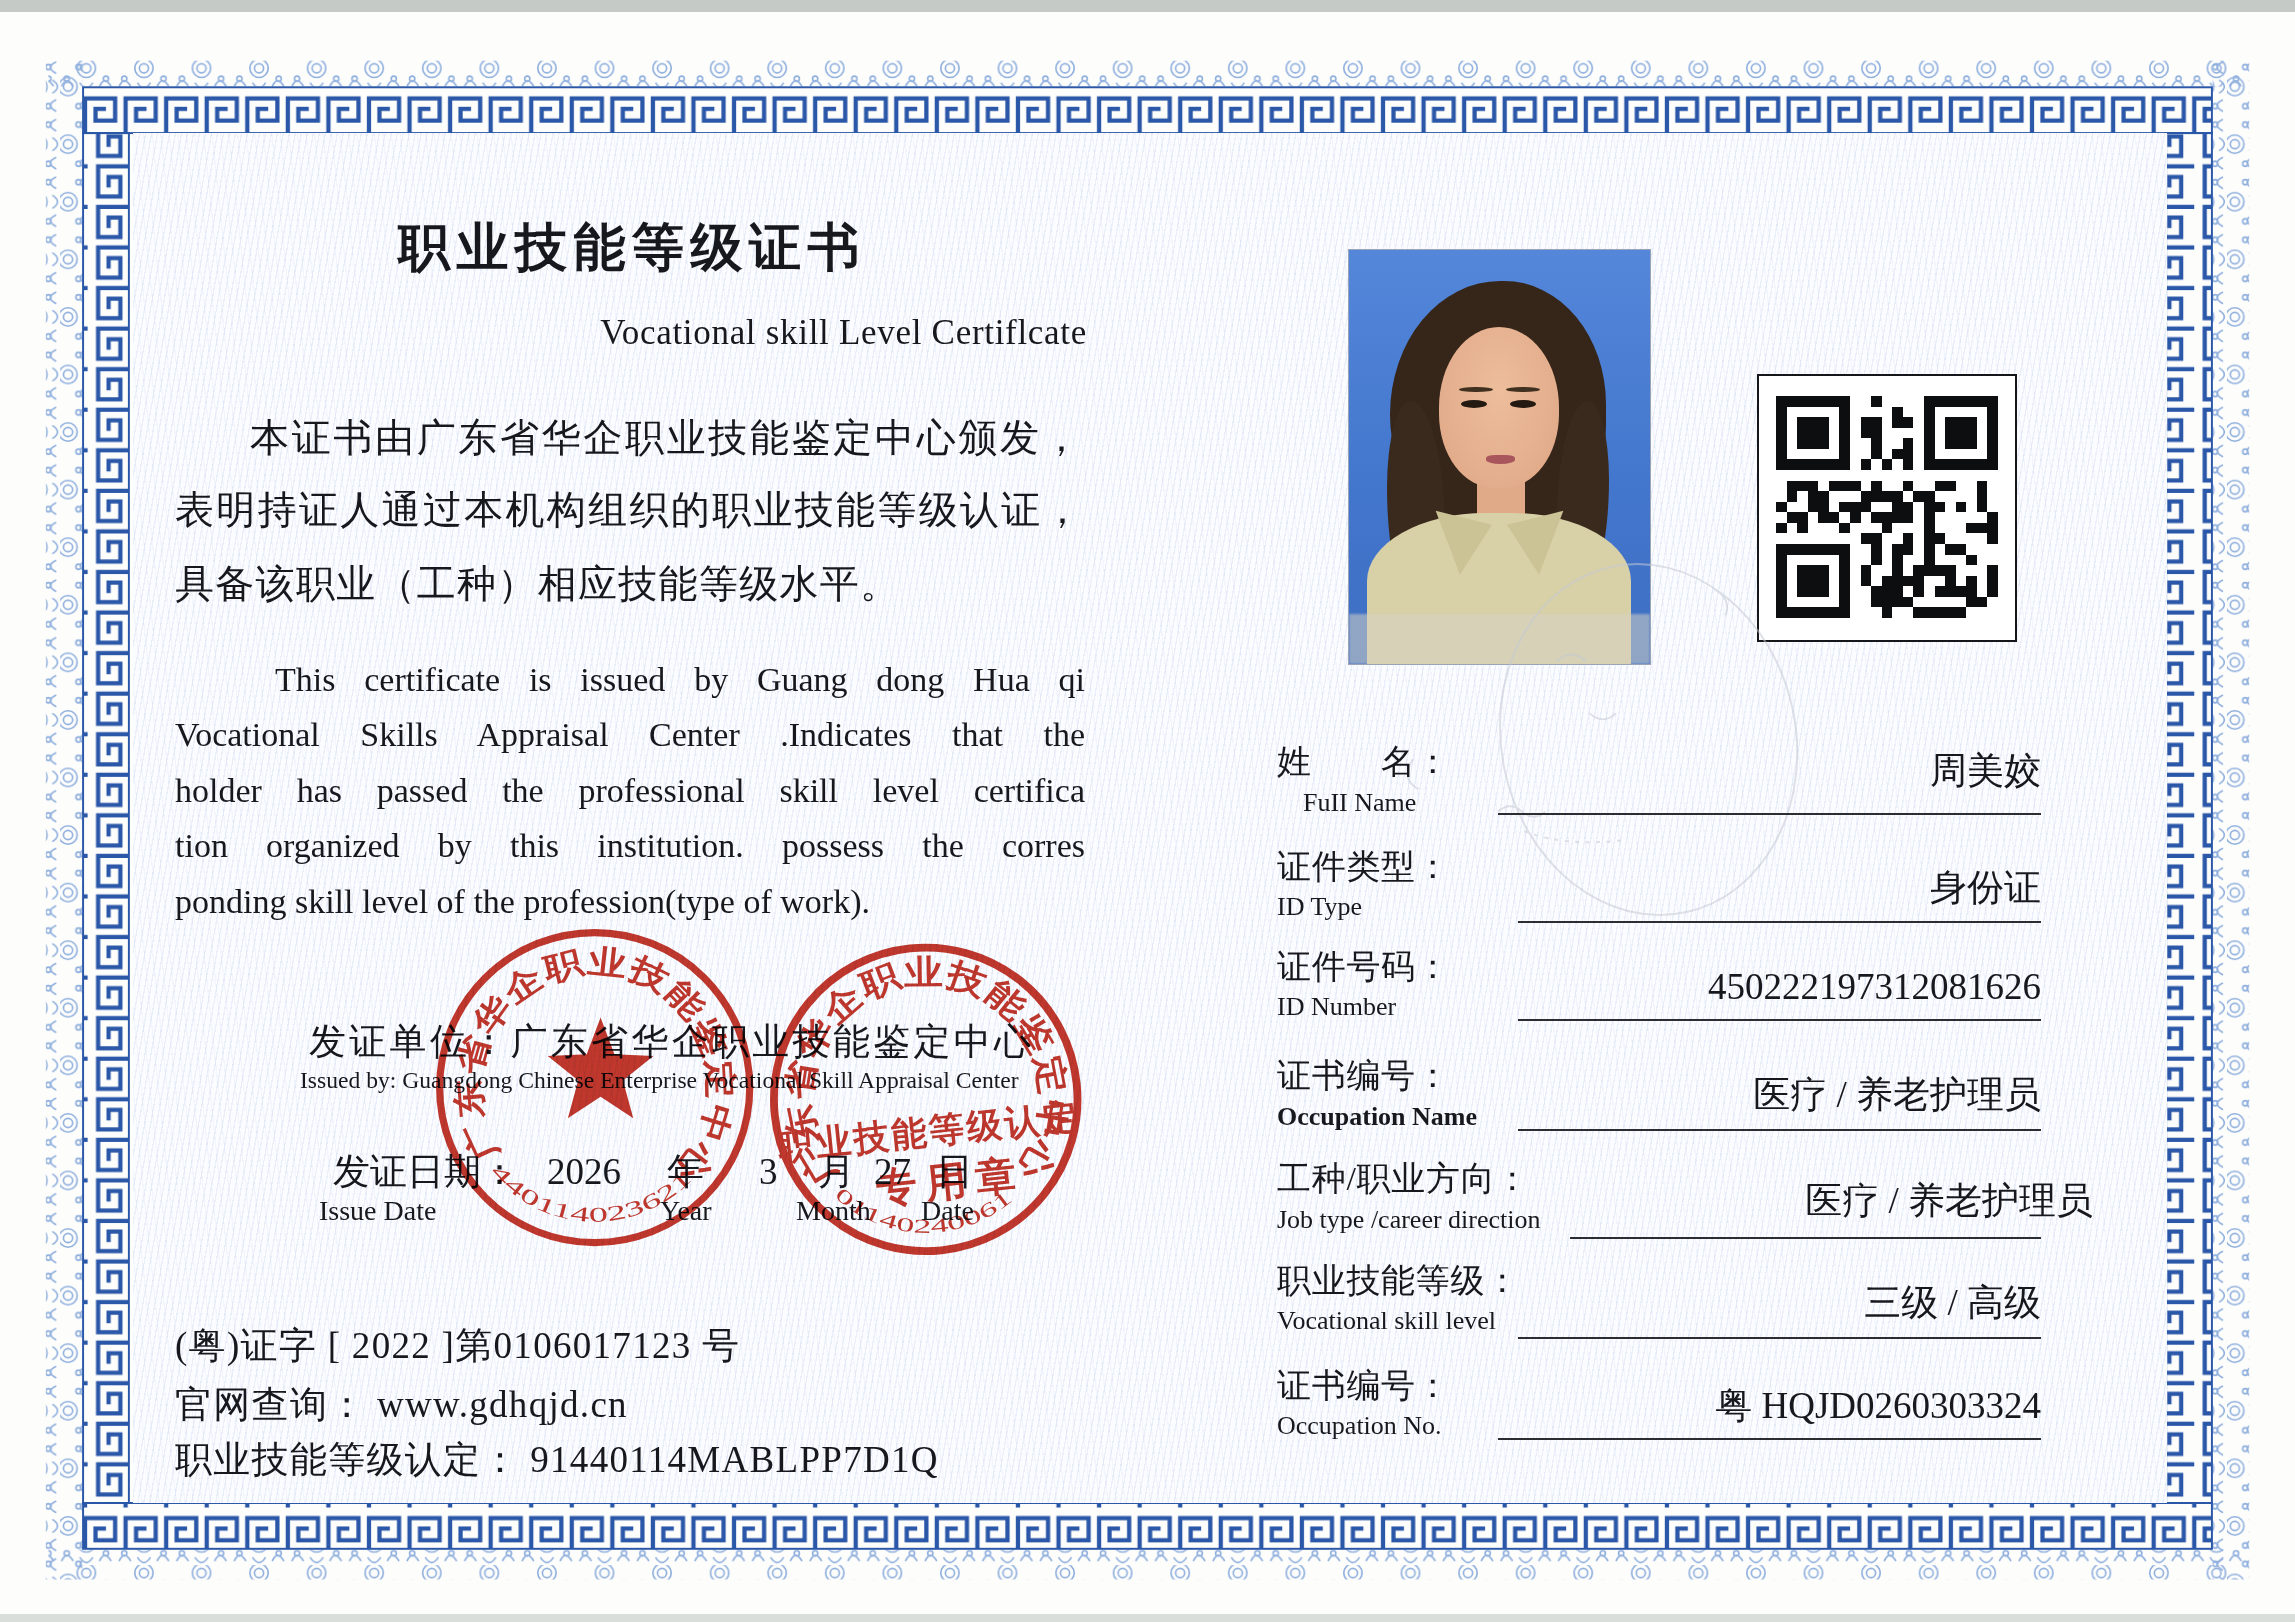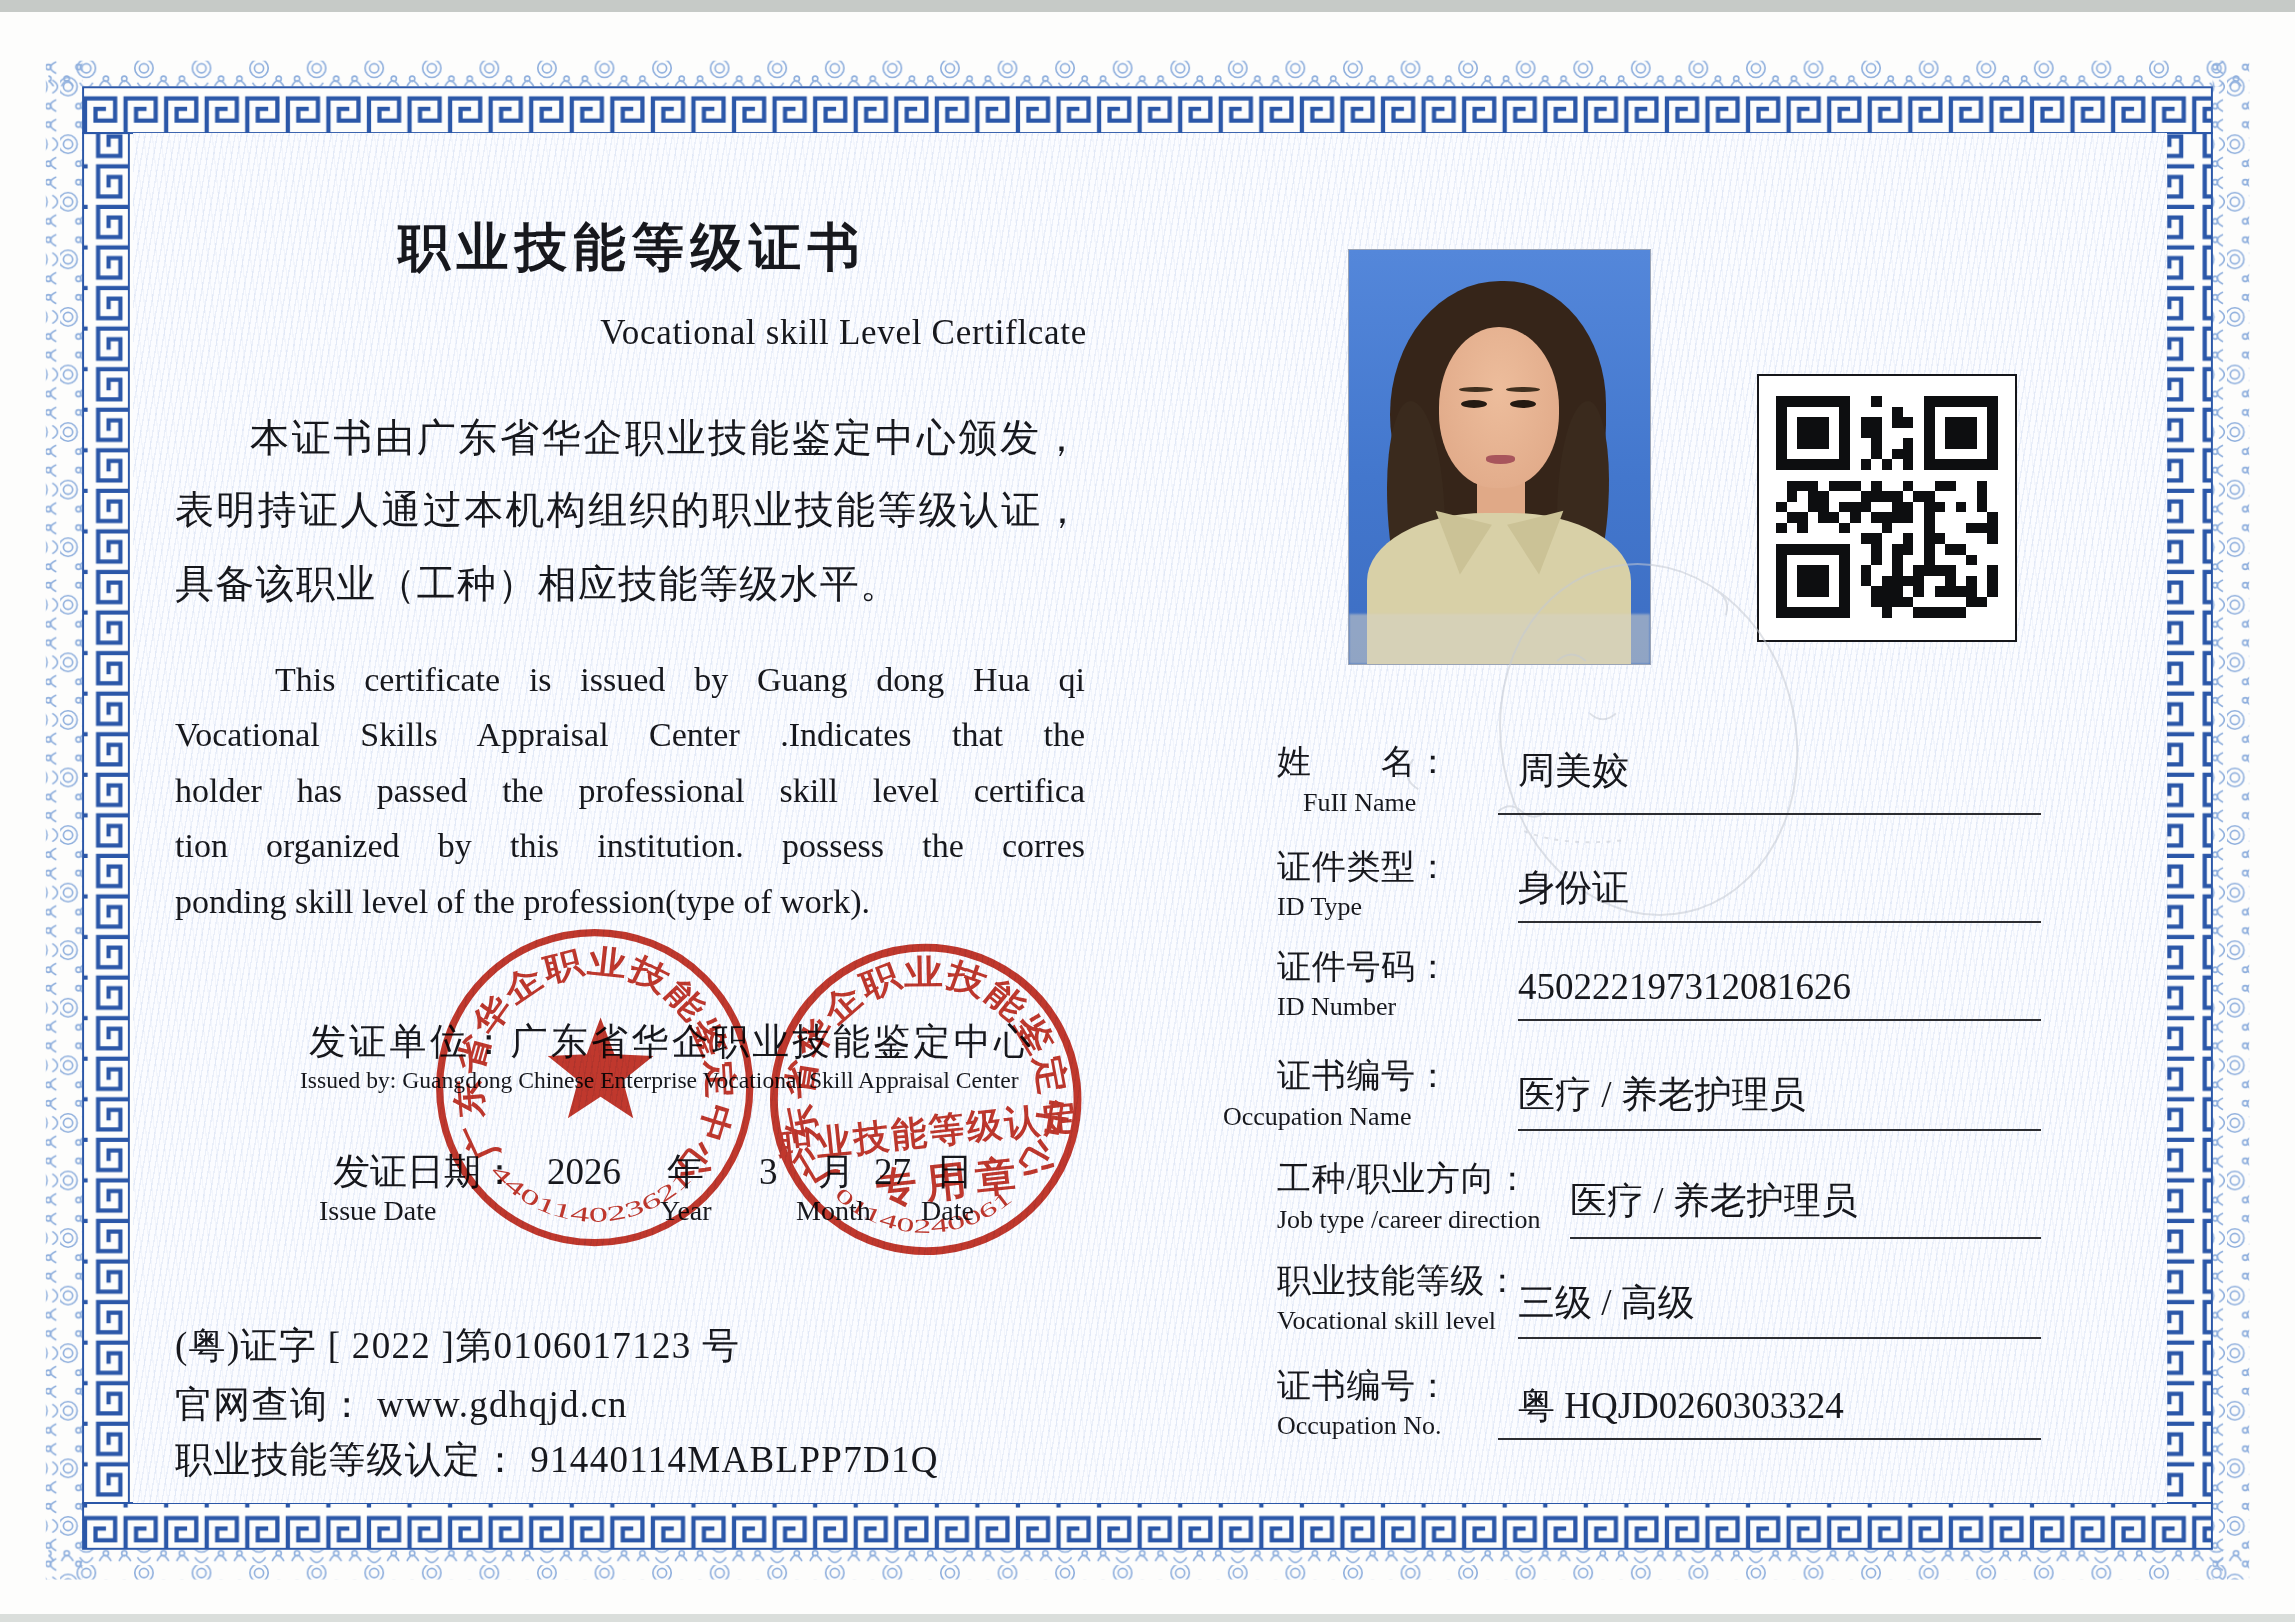--- a/index.html
+++ b/index.html
@@ -26,21 +26,21 @@
   .title-en{font-size:35px;letter-spacing:0.7px;text-align:right;}
   .para-cn{font-size:39px;letter-spacing:1.3px;}
   .para-en{font-size:34px;}
   .issuer-cn{font-size:37px;letter-spacing:3.3px;}
   .issuer-en{font-size:23.6px;}
   .date-cn{font-size:37px;}
   .date-en{font-size:28px;}
   .foot{font-size:37px;letter-spacing:1.3px;}
   .fld-cn{font-size:34px;letter-spacing:0.7px;}
   .fld-en{font-size:26px;}
-  .fld-val{font-size:37px;text-align:left;width:523px;}
+  .fld-val{font-size:37px;text-align:right;width:523px;}
   .fld-line{position:absolute;height:2px;background:#2c2d31;}
   .photo{position:absolute;left:1348px;top:249px;width:301px;height:414px;
     background:linear-gradient(180deg,#5487da 0%,#4377cd 55%,#3d6ec3 100%);
     overflow:hidden;border:0.7px solid #9aa4b6;}
   .hair{position:absolute;left:41px;top:31px;width:216px;height:262px;background:#362519;
     border-radius:52% 48% 46% 50%;}
   .hair-l{position:absolute;left:38px;top:151px;width:58px;height:216px;background:#3a2a1d;border-radius:40% 60% 30% 60%;}
   .hair-r{position:absolute;left:208px;top:151px;width:52px;height:196px;background:#3a2a1d;border-radius:60% 40% 60% 30%;}
   .face{position:absolute;left:90px;top:77px;width:120px;height:161px;background:radial-gradient(ellipse at 50% 40%,#edbd9c 0%,#e2ac8b 75%,#d49d7e 100%);border-radius:50% 50% 46% 46%;}
   .brow{position:absolute;width:34px;height:5.2px;background:#40301f;border-radius:50%;}
@@ -400,21 +400,21 @@
   <div class="t fld-en" style="left:1277px;top:893px;">ID Type</div>
   <div class="t fld-val" style="left:1518px;top:868px;">身份证</div>
   <div class="fld-line" style="left:1518px;top:921px;width:523px;"></div>
 
   <div class="t fld-cn" style="left:1277px;top:949px;">证件号码：</div>
   <div class="t fld-en" style="left:1277px;top:993px;">ID Number</div>
   <div class="t fld-val" style="left:1518px;top:967px;">450222197312081626</div>
   <div class="fld-line" style="left:1518px;top:1019px;width:523px;"></div>
 
   <div class="t fld-cn" style="left:1277px;top:1058px;">证书编号：</div>
-  <div class="t fld-en" style="left:1223px;top:1103px;">Occupation Name</div>
+  <div class="t fld-en" style="left:1277px;top:1103px;font-weight:bold;">Occupation Name</div>
   <div class="t fld-val" style="left:1518px;top:1075px;">医疗 / 养老护理员</div>
   <div class="fld-line" style="left:1518px;top:1129px;width:523px;"></div>
 
   <div class="t fld-cn" style="left:1277px;top:1161px;">工种/职业方向：</div>
   <div class="t fld-en" style="left:1277px;top:1206px;">Job type /career direction</div>
   <div class="t fld-val" style="left:1570px;top:1181px;">医疗 / 养老护理员</div>
   <div class="fld-line" style="left:1570px;top:1237px;width:471px;"></div>
 
   <div class="t fld-cn" style="left:1277px;top:1263px;">职业技能等级：</div>
   <div class="t fld-en" style="left:1277px;top:1307px;">Vocational skill level</div>

